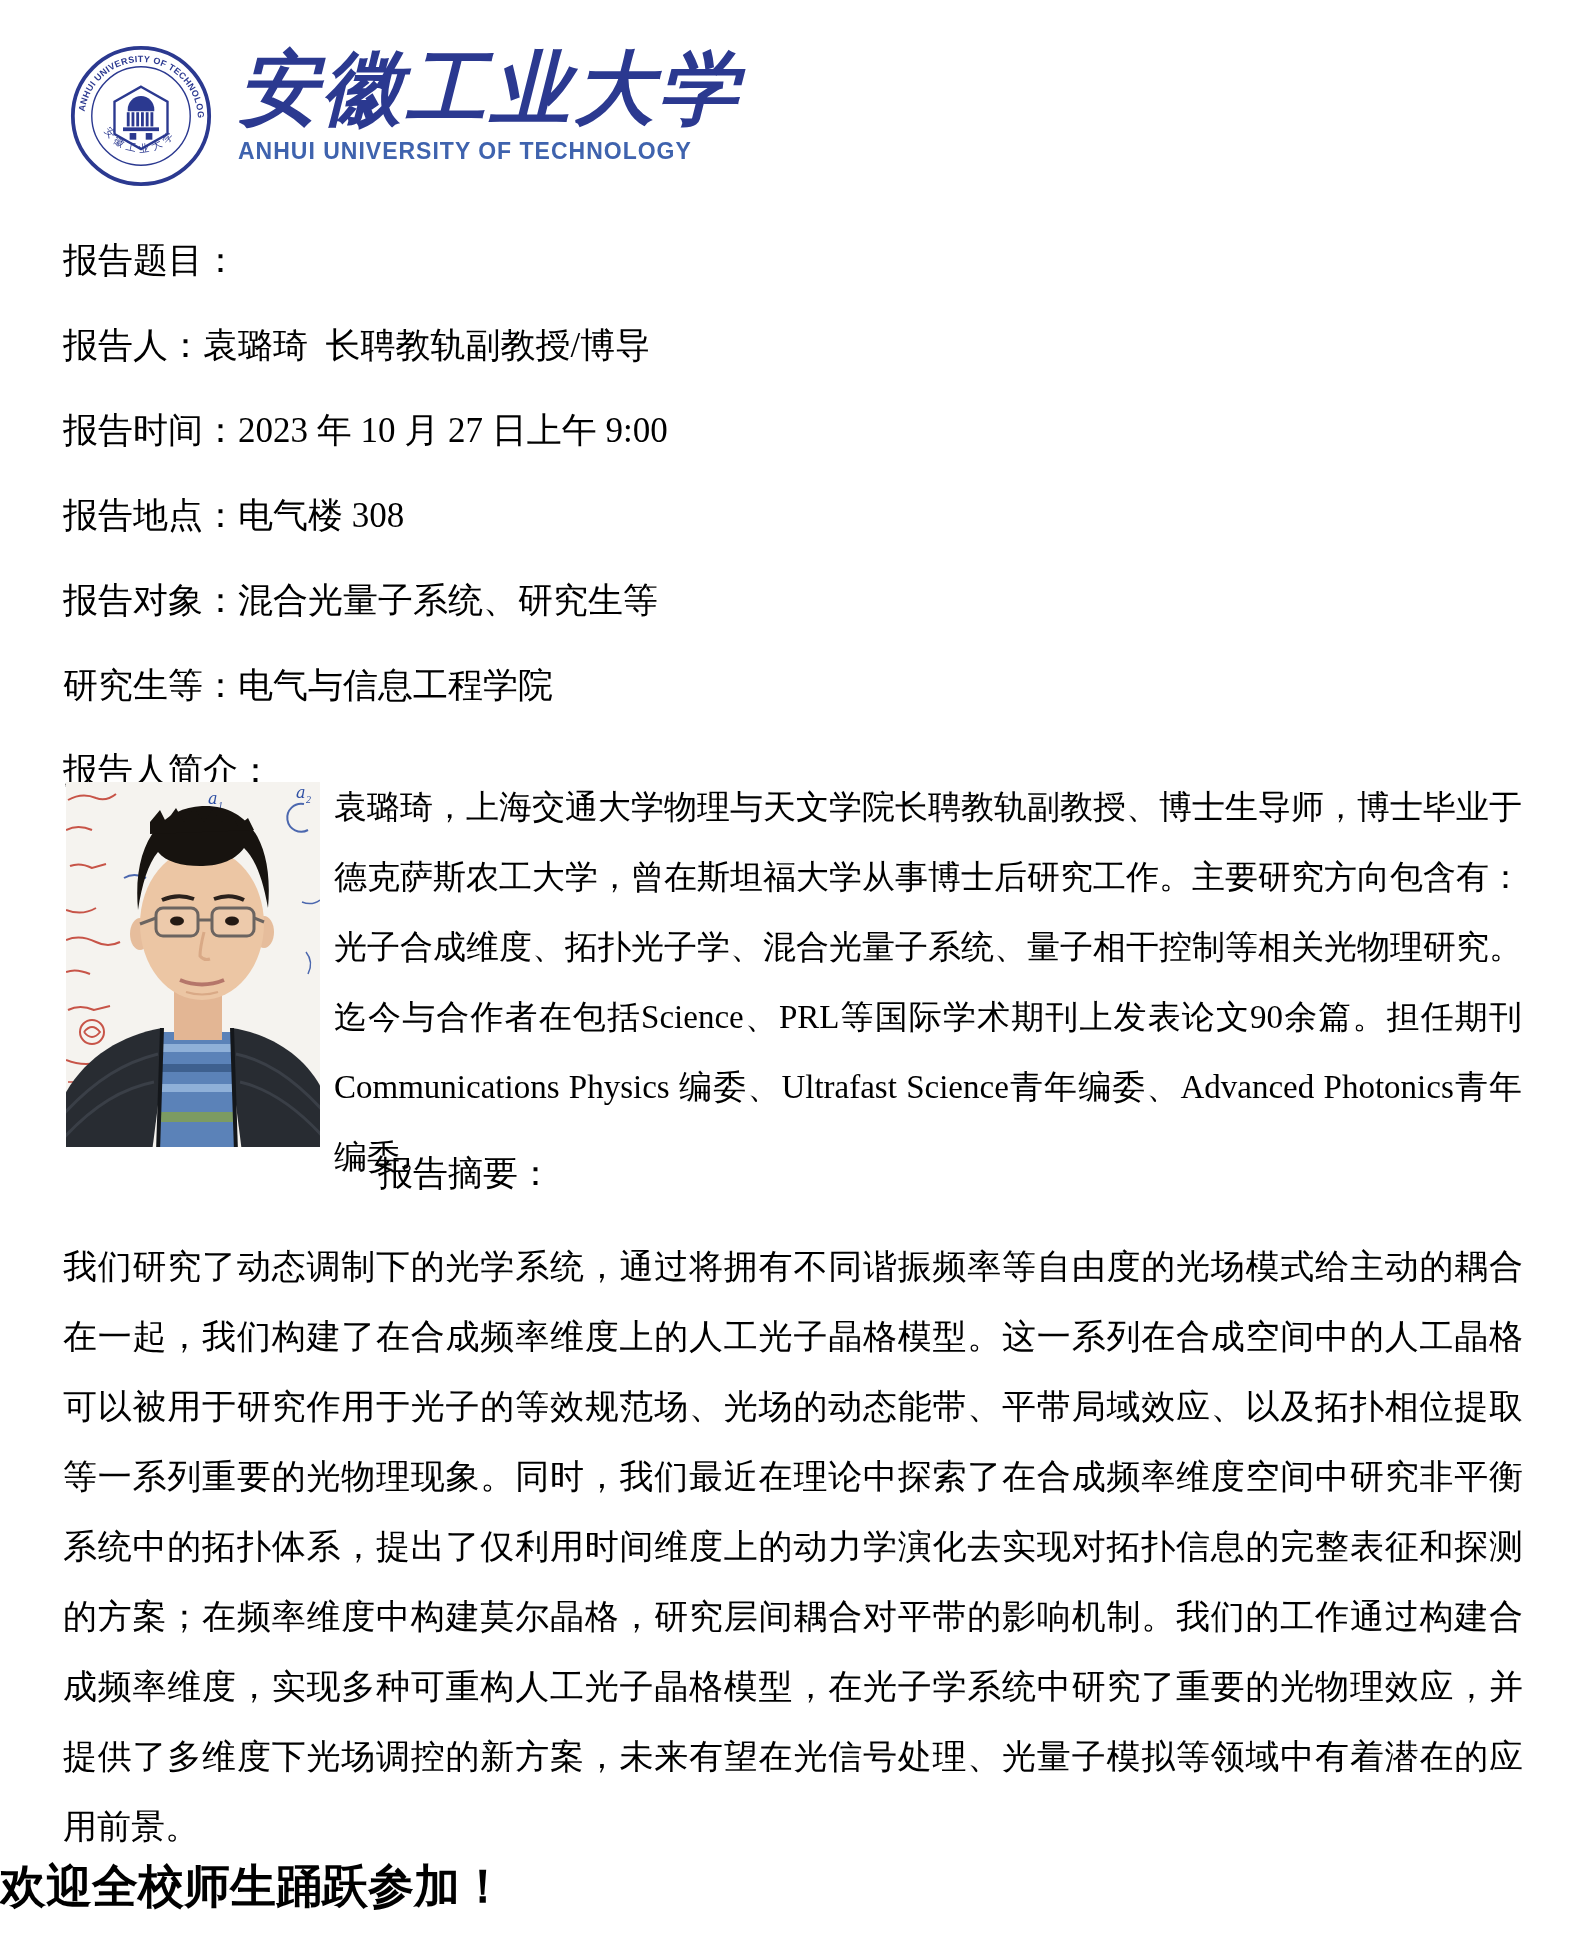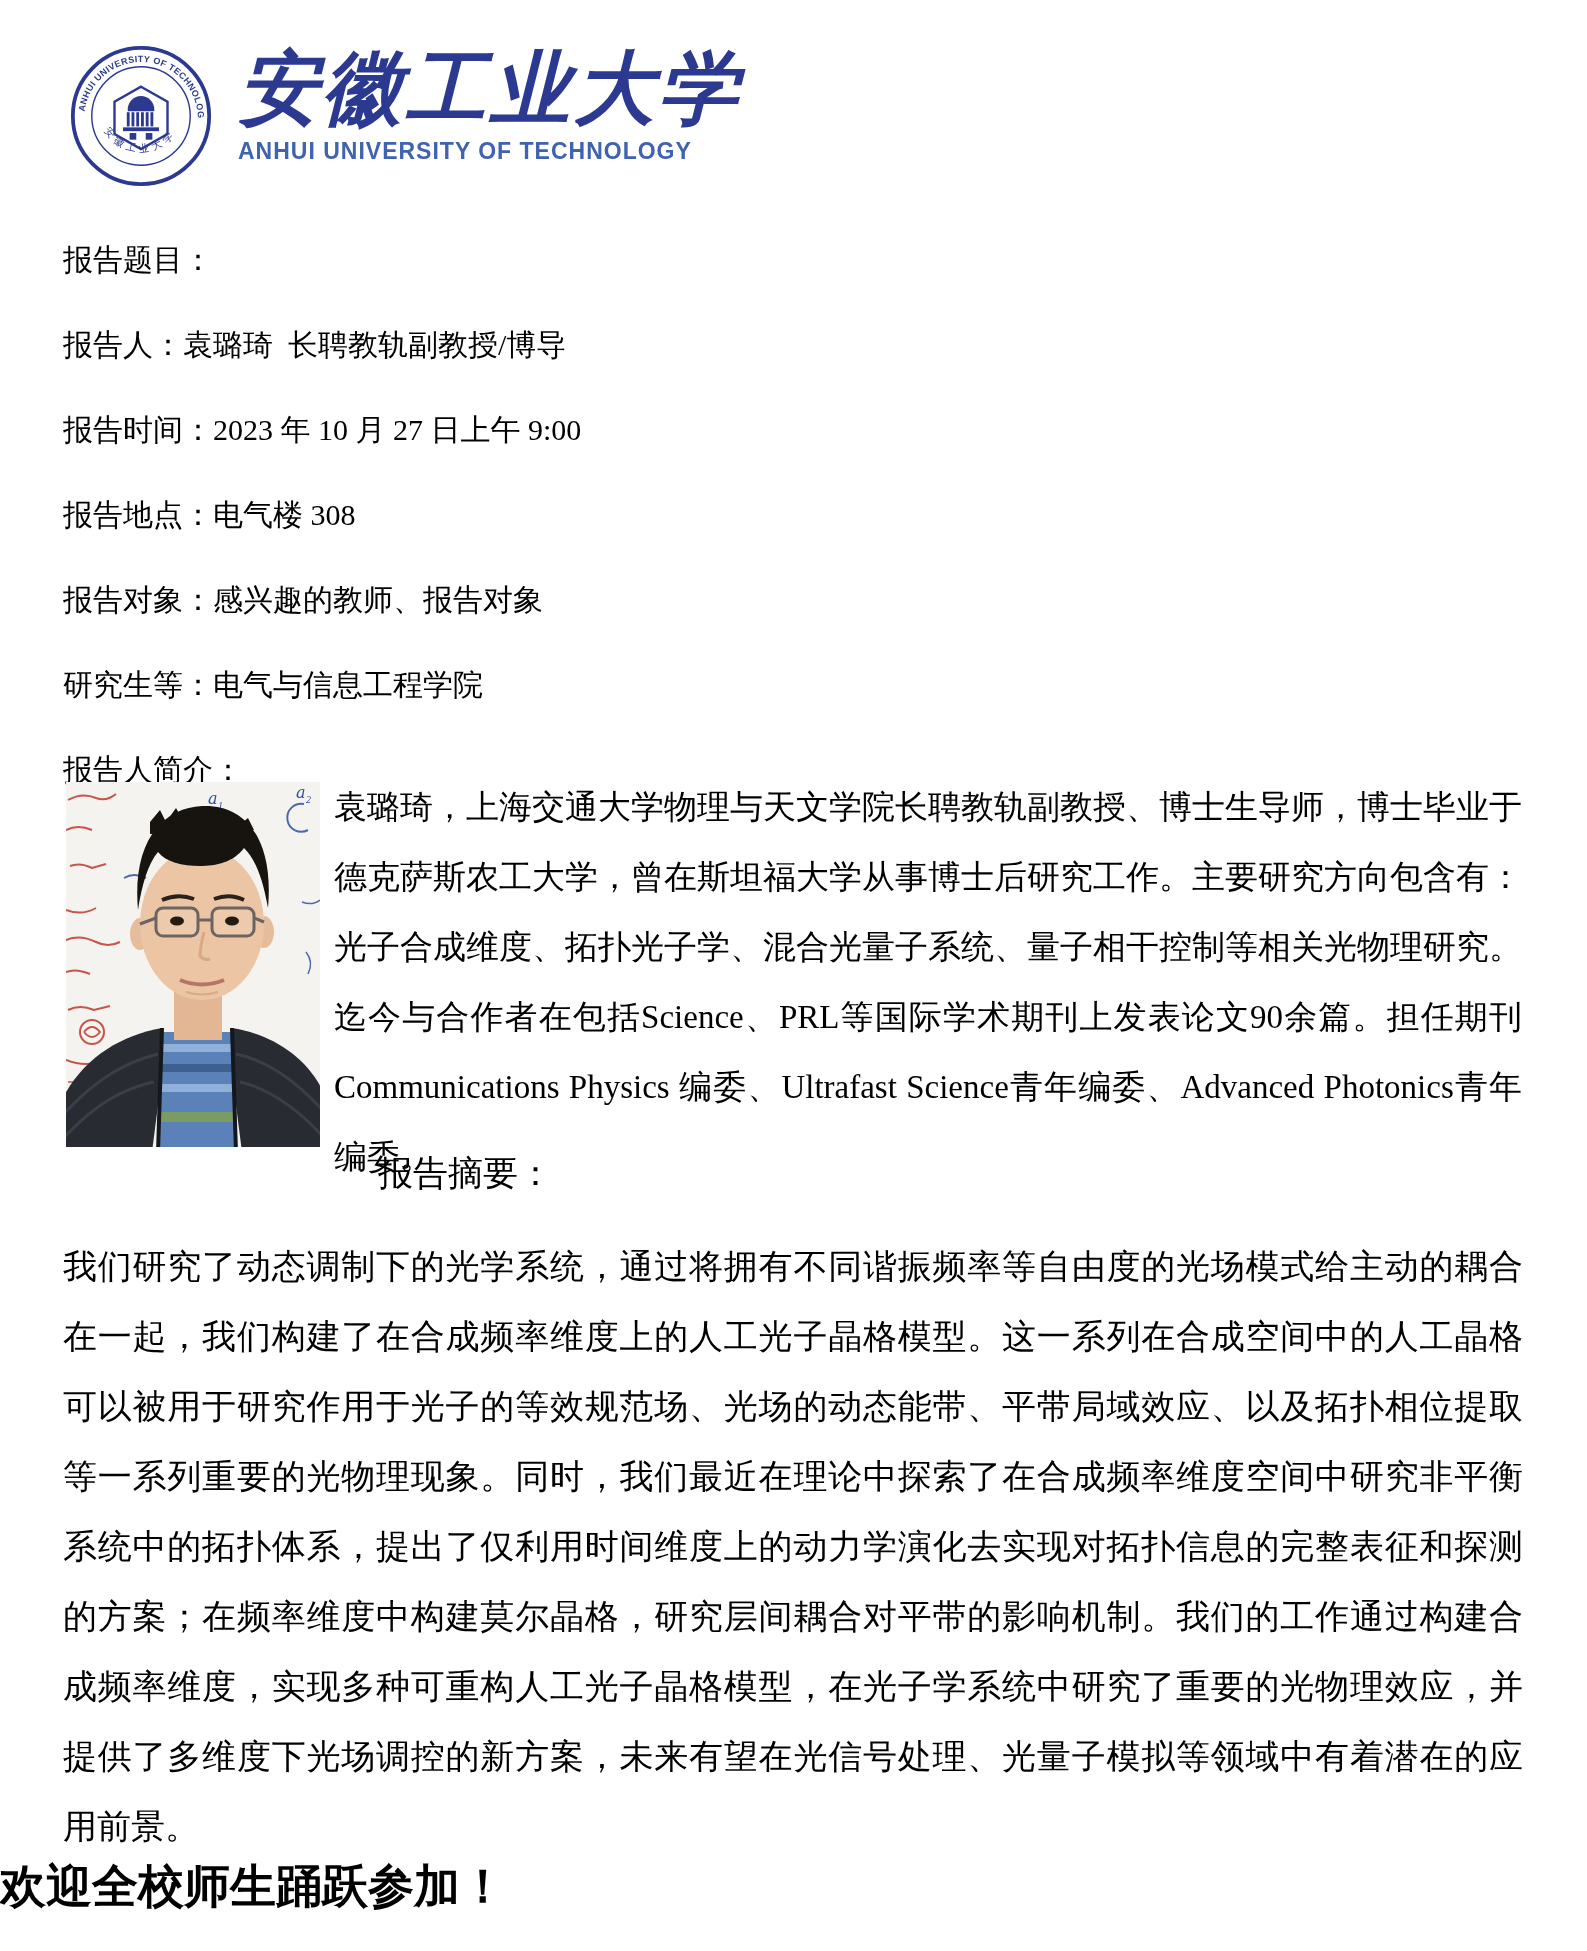--- a/index.html
+++ b/index.html
@@ -18,21 +18,21 @@
     letter-spacing:4px; font-family:"DejaVu Serif","Liberation Serif",serif;
     font-style:italic;
   }
   .en-name {
     margin-top:6px; font-size:23px; font-weight:bold; color:#3f63ae;
     letter-spacing:1px; font-family:"Liberation Sans","DejaVu Sans",sans-serif;
   }
 
   
   .info { position:absolute; left:63px; top:218px; right:64px; }
-  .info-line { height:85px; display:flex; align-items:center; font-size:30px; white-space:pre; }
+  .info-line { height:85px; display:flex; align-items:center; font-size:35px; white-space:pre; }
 
   
   .photo {
     position:absolute; left:66px; top:782px; width:254px; height:365px;
     overflow:hidden; background:#f5f3ef;
   }
   .bio {
     position:absolute; left:334px; top:772px; width:1188px;
     font-size:33px; line-height:70px; text-align:justify; text-justify:inter-character;
   }
@@ -85,21 +85,21 @@
       <div class="cn-name">安徽工业大学</div>
       <div class="en-name">ANHUI UNIVERSITY OF TECHNOLOGY</div>
     </div>
   </div>
 
   <div class="info">
     <div class="info-line"><span>报告题目：</span></div>
     <div class="info-line"><span>报告人：</span><span>袁璐琦  长聘教轨副教授/博导</span></div>
     <div class="info-line"><span>报告时间：</span><span>2023 年 10 月 27 日上午 9:00</span></div>
     <div class="info-line"><span>报告地点：</span><span>电气楼 308</span></div>
-    <div class="info-line"><span>报告对象：</span><span>感兴趣的教师、报告对象</span></div>
+    <div class="info-line"><span>报告对象：</span><span>混合光量子系统、研究生等</span></div>
     <div class="info-line"><span>研究生等：</span><span>电气与信息工程学院</span></div>
     <div class="info-line"><span>报告人简介：</span><span></span></div>
   </div>
 
   <div class="photo">
     <svg viewBox="0 0 254 365" width="254" height="365">
       <rect x="0" y="0" width="254" height="365" fill="#f5f3ef"></rect>
 
       <g fill="none" stroke="#c0392b" stroke-width="2" opacity="0.85">
         <path d="M2,18 q14,-8 28,-2 q10,4 20,-4"></path>

